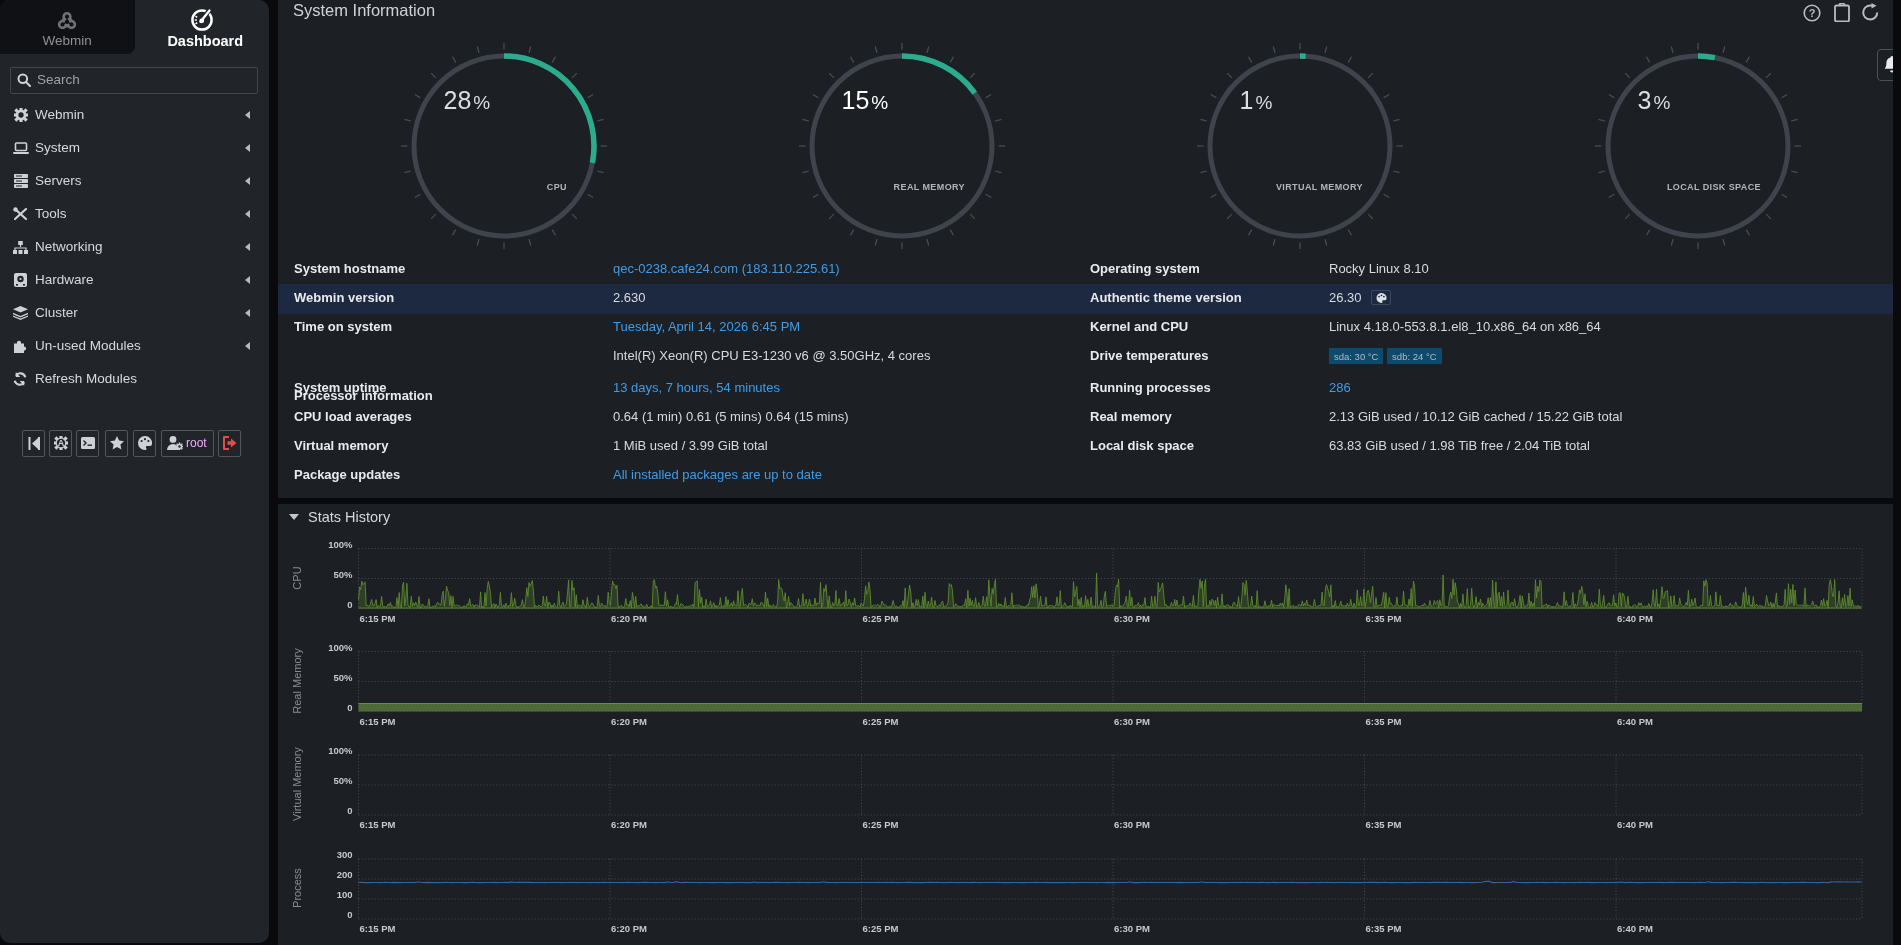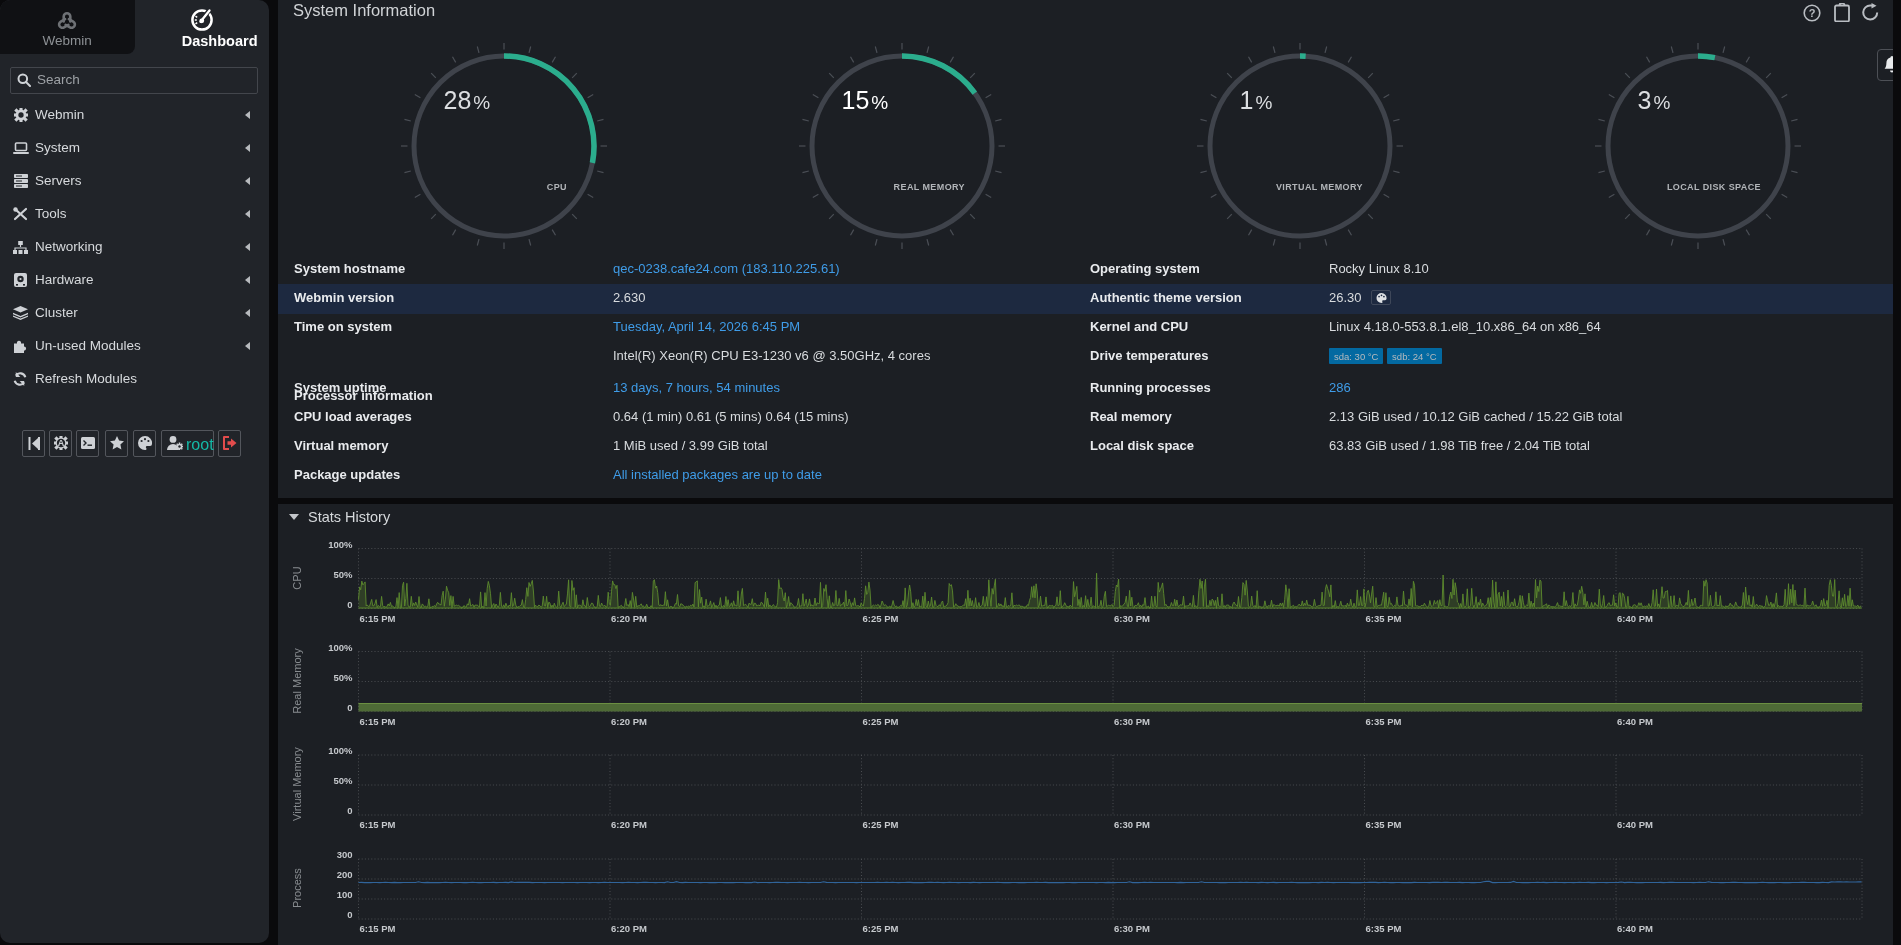--- a/index.html
+++ b/index.html
@@ -5,21 +5,21 @@
 body { position:relative; -webkit-font-smoothing:antialiased; }
 .abs { position:absolute; }
 #side { position:absolute; left:0; top:0; width:269px; height:943px; background:#212429; border-radius:10px; overflow:hidden; z-index:5; }
 #main { position:absolute; left:278px; top:0; width:1615px; height:945px; background:#1c1f24; }
 #content { position:absolute; left:0; top:0; width:1901px; height:945px; }
 #rightstrip { position:absolute; left:1893px; top:0; width:8px; height:945px; background:#0a0a0c; z-index:9; }
 .mlabel { font-size:13.5px; color:#d7dadd; }
 .lbl { position:absolute; font-size:13px; font-weight:bold; color:#e9ebee; white-space:nowrap; }
 .val { position:absolute; font-size:13px; color:#d8dbde; white-space:nowrap; }
 .val a, a { color:#3f9ce8; text-decoration:none; }
-.badge { background:#0369a1; border-radius:1px; padding:2.5px 5px; font-size:9.5px; color:#b6babe; }
+.badge { background:#0c4a6e; border-radius:1px; padding:2.5px 5px; font-size:9.5px; color:#b6babe; }
 .palbtn { display:inline-block; width:19.5px; height:15.5px; border:1px solid #3e4759; border-radius:2px; vertical-align:-3.5px; margin-left:6px; position:relative; }
 .palbtn svg { position:absolute; left:3.5px; top:2.5px; }
 .yl { position:absolute; right:1548.5px; width:60px; text-align:right; font-size:9.5px; font-weight:bold; color:#c6c9cd; height:23px; line-height:23px; }
 .xl { position:absolute; font-size:9.5px; font-weight:bold; color:#c6c9cd; white-space:nowrap; }
 </style></head>
 <body>
 <div id="main"></div>
 <div id="side">
   <div class="abs" style="left:0;top:0;width:134.5px;height:54px;background:#101114;border-radius:10px 0 8px 0;"></div>
   <svg class="abs" style="left:55px;top:9px" width="24" height="23" viewBox="0 0 24 23">
@@ -34,21 +34,21 @@
       <circle cx="12" cy="12" r="9.6" fill="none" stroke="#ffffff" stroke-width="2.5"></circle>
       <line x1="16.5" y1="5.8" x2="20" y2="1" stroke="#212429" stroke-width="4.5"></line>
       <line x1="10.5" y1="13.8" x2="19.5" y2="2.5" stroke="#ffffff" stroke-width="2.3" stroke-linecap="round"></line>
       <circle cx="11.8" cy="12.8" r="2.4" fill="#ffffff"></circle>
       <g stroke="#ffffff" stroke-width="1.5">
         <line x1="5.5" y1="8.2" x2="7.2" y2="9.3"></line>
         <line x1="4.8" y1="12" x2="6.8" y2="12"></line>
         <line x1="5.5" y1="15.8" x2="7.2" y2="14.7"></line>
       </g>
     </svg>
-  <div class="abs" style="left:123px;top:32.5px;width:134.5px;text-align:right;font-size:14.5px;line-height:16px;font-weight:bold;color:#ffffff;">Dashboard</div>
+  <div class="abs" style="left:138px;top:32.5px;width:134.5px;text-align:center;font-size:14.5px;line-height:16px;font-weight:bold;color:#ffffff;">Dashboard</div>
   <div class="abs" style="left:9.5px;top:67px;width:248px;height:26.5px;border:1px solid #43464c;border-radius:2px;"></div>
   <svg class="abs" style="left:17px;top:73px" width="14" height="14" viewBox="0 0 14 14">
       <circle cx="5.8" cy="5.8" r="4.3" fill="none" stroke="#cfd3d7" stroke-width="2"></circle>
       <line x1="9" y1="9" x2="13" y2="13" stroke="#cfd3d7" stroke-width="2" stroke-linecap="round"></line>
     </svg>
   <div class="abs" style="left:37px;top:72px;font-size:13.5px;color:#9da1a5;">Search</div>
   <svg class="abs" style="left:14px;top:108px" width="14" height="14" viewBox="0 0 14 14">
       <circle cx="7" cy="7" r="5.46" fill="#ced1d5"></circle>
       <rect x="5.46" y="-0.98" width="3.08" height="3.08" fill="#ced1d5" transform="rotate(0 7.00 0.56)"></rect>
       <rect x="10.01" y="0.91" width="3.08" height="3.08" fill="#ced1d5" transform="rotate(45 11.55 2.45)"></rect>
@@ -175,21 +175,21 @@
       <rect x="11.73" y="6.51" width="1.54" height="1.54" fill="#ced1d5" transform="rotate(0 12.50 7.28)"></rect>
       <rect x="14.01" y="7.45" width="1.54" height="1.54" fill="#ced1d5" transform="rotate(45 14.78 8.22)"></rect>
       <rect x="14.95" y="9.73" width="1.54" height="1.54" fill="#ced1d5" transform="rotate(90 15.72 10.50)"></rect>
       <rect x="14.01" y="12.01" width="1.54" height="1.54" fill="#ced1d5" transform="rotate(135 14.78 12.78)"></rect>
       <rect x="11.73" y="12.95" width="1.54" height="1.54" fill="#ced1d5" transform="rotate(180 12.50 13.72)"></rect>
       <rect x="9.45" y="12.01" width="1.54" height="1.54" fill="#ced1d5" transform="rotate(225 10.22 12.78)"></rect>
       <rect x="8.51" y="9.73" width="1.54" height="1.54" fill="#ced1d5" transform="rotate(270 9.28 10.50)"></rect>
       <rect x="9.45" y="7.45" width="1.54" height="1.54" fill="#ced1d5" transform="rotate(315 10.22 8.22)"></rect>
       <circle cx="12.5" cy="10.5" r="1.20" fill="#212429"></circle>
     </svg>
-    <div class="abs" style="left:186px;top:436px;font-size:16px;color:#14b8a6;">root</div>
+    <div class="abs" style="left:186px;top:436px;font-size:12px;color:#f0abfc;">root</div>
     <div class="abs" style="left:218px;top:430px;width:23px;height:27px;border:1px solid #53565c;border-radius:2px;"></div>
     <svg class="abs" style="left:223px;top:436px" width="14" height="14" viewBox="0 0 14 14">
       <path d="M6 0 H1 a1 1 0 0 0 -1 1 v12 a1 1 0 0 0 1 1 h5 v-2 H2 V2 h4 Z" fill="#e24c4c"></path>
       <path d="M8 2.5 L13.5 7 8 11.5 8 8.7 4.5 8.7 4.5 5.3 8 5.3 Z" fill="#e24c4c"></path>
     </svg>
 </div>
 <div id="content">
   <div class="abs" style="left:293px;top:1px;font-size:16.5px;color:#d0d3d6;">System Information</div>
   <svg class="abs" style="left:394px;top:36px" width="220" height="220" viewBox="0 0 220 220">
       <line x1="110.0" y1="13.5" x2="110.0" y2="7.0" stroke="#4b4f56" stroke-width="1.2"></line>

